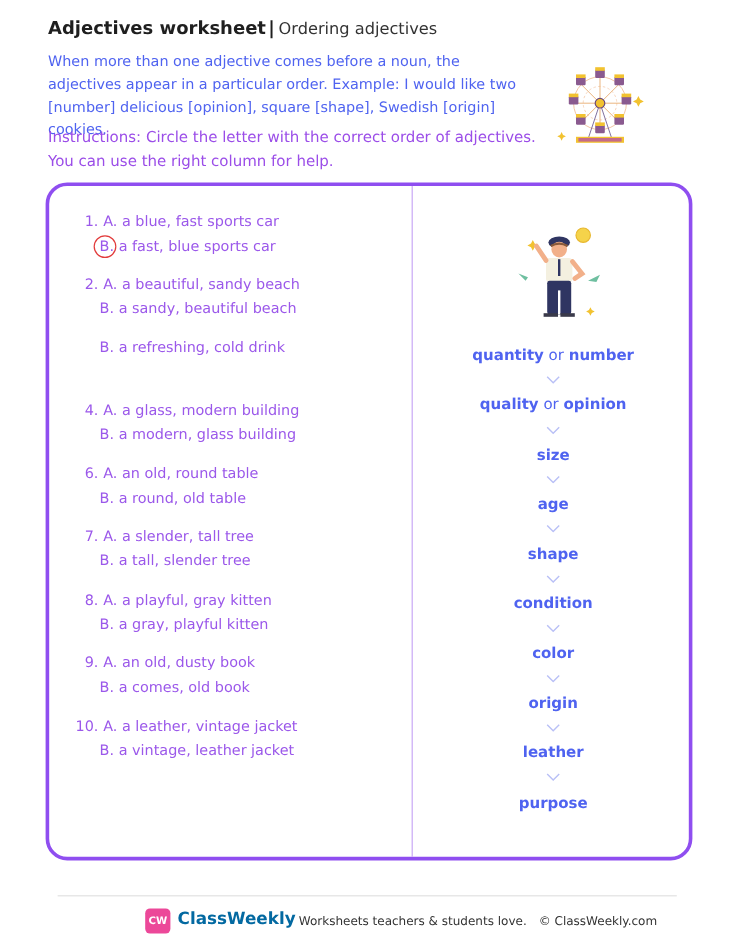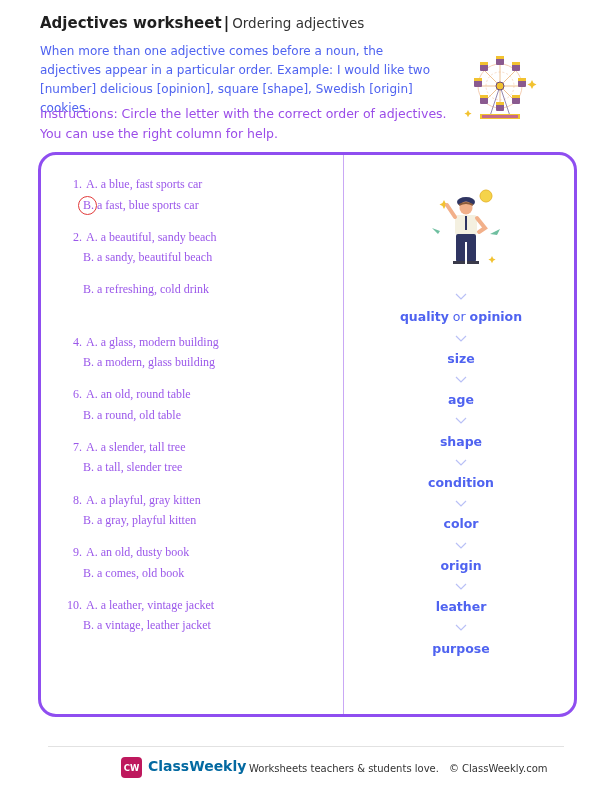--- a/index.html
+++ b/index.html
@@ -16,34 +16,34 @@
   .instructions b { font-weight: normal; }
 
   .ferris { position: absolute; left: 462px; top: 50px; width: 76px; height: 76px; }
 
   .frame { position: absolute; left: 38px; top: 152px; width: 539px; height: 565px;
            border: 3px solid #8f4ef0; border-radius: 18px; }
   .divider { position: absolute; left: 343px; top: 155px; width: 1px; height: 559px; background: #c9a8f5; }
 
   .q-list { position: absolute; left: 60px; top: 174px; width: 270px; }
   .q { height: 52.6px; }
-  .q .line { font-size: 12px; color: #9b58ea; height: 20.5px; line-height: 20.5px; white-space: nowrap; position: relative; font-family: Liberation Serif, serif; }
+  .q .line { font-size: 12px; color: #9b58ea; height: 20.5px; line-height: 20.5px; white-space: nowrap; position: relative; }
   .q .num { display: inline-block; width: 22px; text-align: right; margin-right: 4px; }
   .q .lineb { padding-left: 23px; }
   .circle { position: absolute; left: 18px; top: 1px; width: 19px; height: 19px; border: 1.3px solid #e23b3b; border-radius: 50%; }
 
   .pilot { position: absolute; left: 428px; top: 186px; width: 78px; height: 84px; }
 
   .order { position: absolute; left: 370px; top: 286px; width: 182px; text-align: center; }
   .order .item { font-size: 12.5px; font-weight: bold; color: #4f63f0; height: 20px; line-height: 20px; white-space: nowrap; }
   .order .item .or { font-weight: normal; }
   .order .chev { height: 21.4px; display: flex; align-items: center; justify-content: center; }
 
   .footer-line { position: absolute; left: 48px; top: 746px; width: 516px; height: 1px; background: #e2e2e2; }
-  .logo-box { position: absolute; left: 121px; top: 757px; width: 21px; height: 21px; border-radius: 4px; background: #be185d;
+  .logo-box { position: absolute; left: 121px; top: 757px; width: 21px; height: 21px; border-radius: 4px; background: #ec4899;
               color: #fff; font-size: 8.5px; font-weight: bold; display: flex; align-items: center; justify-content: center; }
   .logo-text { position: absolute; left: 148px; top: 758px; font-size: 14px; font-weight: bold; color: #0369a1; }
   .footer-text { position: absolute; left: 249px; top: 763px; font-size: 10px; color: #333; white-space: nowrap; }
   .footer-text span + span { margin-left: 10px; }
 </style>
 </head>
 <body>
 
 <div class="title">
   <span class="main">Adjectives worksheet</span><span class="sep">|</span><span class="sub">Ordering adjectives</span>
@@ -150,20 +150,21 @@
     <path d="M27 31 l-8 -12" stroke="#f2b08a" stroke-width="4" stroke-linecap="round"></path>
     <path d="M49 32 l8 10 -6 4" stroke="#f2b08a" stroke-width="4" fill="none" stroke-linecap="round"></path>
     <rect x="28" y="48" width="20" height="28" rx="2" fill="#2f3562"></rect>
     <rect x="37" y="56" width="2" height="20" fill="#ffffff"></rect>
     <rect x="25" y="75" width="12" height="3" fill="#3a3a4a"></rect>
     <rect x="39" y="75" width="12" height="3" fill="#3a3a4a"></rect>
   </svg>
 </div>
 
 <div class="order">
+  <div class="item"><span>quantity</span><span class="or"> or </span><span>number</span></div>
   <div class="chev">
       <svg width="12" height="7" viewBox="0 0 12 7">
         <path d="M1 1 L6 6 L11 1" stroke="#b9c0f6" stroke-width="1.2" fill="none"></path>
       </svg>
     </div>
   <div class="item"><span>quality</span><span class="or"> or </span><span>opinion</span></div>
   <div class="chev">
       <svg width="12" height="7" viewBox="0 0 12 7">
         <path d="M1 1 L6 6 L11 1" stroke="#b9c0f6" stroke-width="1.2" fill="none"></path>
       </svg>

